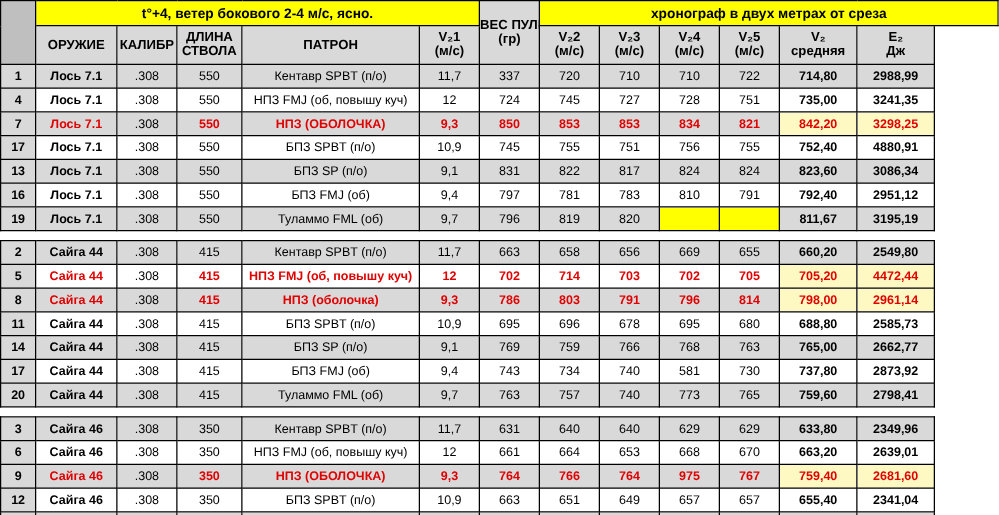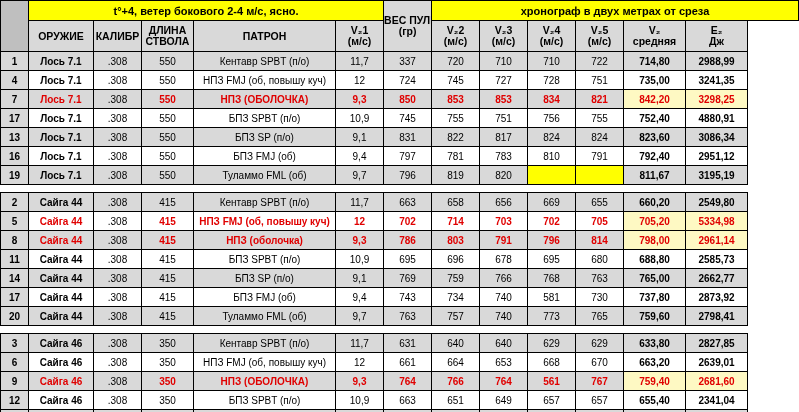--- a/index.html
+++ b/index.html
@@ -215,21 +215,21 @@
         <td class="white">.308</td>
         <td class="white red">415</td>
         <td class="white red">НПЗ FMJ (об, повышу куч)</td>
         <td class="white red">12</td>
         <td class="white red">702</td>
         <td class="white red">714</td>
         <td class="white red">703</td>
         <td class="white red">702</td>
         <td class="white red">705</td>
         <td class="yellow red bold">705,20</td>
-        <td class="yellow red bold">5334,98</td>
+        <td class="yellow red bold">4472,44</td>
       </tr>
       <tr class="rowdata">
         <td class="rownum">8</td>
         <td class="gray red">Сайга 44</td>
         <td class="gray">.308</td>
         <td class="gray red">415</td>
         <td class="gray red">НПЗ (оболочка)</td>
         <td class="gray red">9,3</td>
         <td class="gray red">786</td>
         <td class="gray red">803</td>
@@ -308,21 +308,21 @@
         <td class="gray">.308</td>
         <td class="gray">350</td>
         <td class="gray">Кентавр SPBT (п/о)</td>
         <td class="gray">11,7</td>
         <td class="gray">631</td>
         <td class="gray">640</td>
         <td class="gray">640</td>
         <td class="gray">629</td>
         <td class="gray">629</td>
         <td class="gray bold">633,80</td>
-        <td class="gray bold">2827,85</td>
+        <td class="gray bold">2349,96</td>
       </tr>
       <tr class="rowdata">
         <td class="rownum">6</td>
         <td class="white bold">Сайга 46</td>
         <td class="white">.308</td>
         <td class="white">350</td>
         <td class="white">НПЗ FMJ (об, повышу куч)</td>
         <td class="white">12</td>
         <td class="white">661</td>
         <td class="white">664</td>
@@ -335,21 +335,21 @@
       <tr class="rowdata">
         <td class="rownum">9</td>
         <td class="gray red">Сайга 46</td>
         <td class="gray">.308</td>
         <td class="gray red">350</td>
         <td class="gray red">НПЗ (ОБОЛОЧКА)</td>
         <td class="gray red">9,3</td>
         <td class="gray red">764</td>
         <td class="gray red">766</td>
         <td class="gray red">764</td>
-        <td class="gray red">561</td>
+        <td class="gray red">975</td>
         <td class="gray red">767</td>
         <td class="yellow red bold">759,40</td>
         <td class="yellow red bold">2681,60</td>
       </tr>
       <tr class="rowdata">
         <td class="rownum">12</td>
         <td class="white bold">Сайга 46</td>
         <td class="white">.308</td>
         <td class="white">350</td>
         <td class="white">БПЗ SPBT (п/о)</td>

